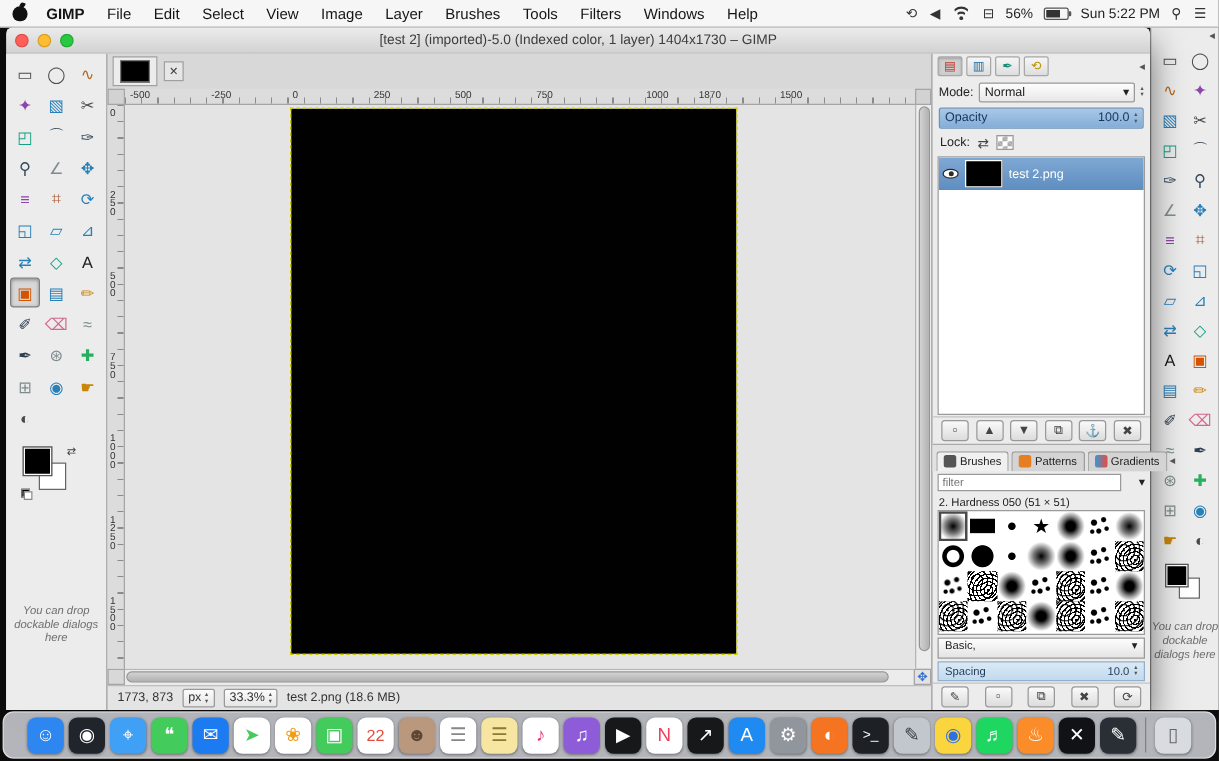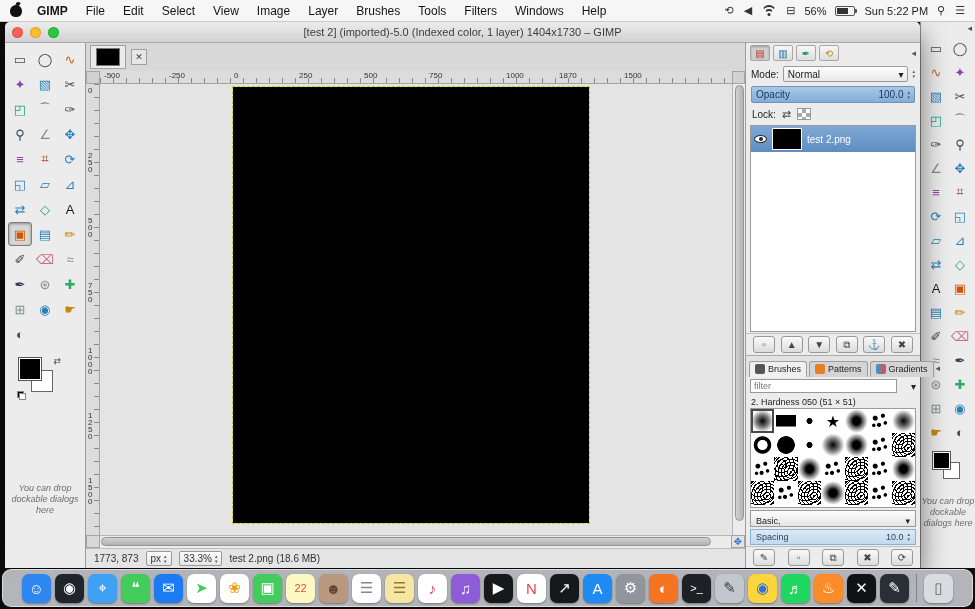--- a/index.html
+++ b/index.html
@@ -148,21 +148,21 @@
   .k-spray{background:
     radial-gradient(circle at 30% 38%,#000 9%,transparent 13%),
     radial-gradient(circle at 62% 28%,#000 7%,transparent 11%),
     radial-gradient(circle at 46% 66%,#000 8%,transparent 12%),
     radial-gradient(circle at 72% 58%,#000 6%,transparent 10%),
     radial-gradient(circle at 24% 68%,#000 5%,transparent 9%);}
   .k-texture{background:
     repeating-radial-gradient(circle at 32% 30%,#000 0 1px,transparent 1px 4px),
     repeating-radial-gradient(circle at 70% 62%,#000 0 1px,transparent 1px 3px);}
   .group-row{height:17px;flex:none;margin:2px 4px 1px;background:linear-gradient(#fdfdfd,#e4e4e4);
-    border:1px solid #999;display:flex;align-items:flex-end;justify-content:space-between;
+    border:1px solid #999;display:flex;align-items:flex-start;justify-content:space-between;
     padding:0 5px;font-size:9px;}
   .spacing-row{height:16px;flex:none;margin:1px 4px;border:1px solid #8fb0cf;
     background:linear-gradient(#dbe9f5,#c2daee);display:flex;align-items:center;gap:4px;
     padding:0 5px;font-size:9px;color:#1d3c5a;}
   .spacing-row .sp-val{margin-left:auto;}
 
   
   .ministrip{position:absolute;right:0;top:22px;width:55px;height:546px;background:#ececec;
     border-left:1px solid #8d8d8d;z-index:5;display:flex;flex-direction:column;}
   .strip-head{height:14px;display:flex;justify-content:flex-end;padding:1px 3px;font-size:9px;color:#555;}
@@ -352,21 +352,21 @@
       </div>
       <div class="ruler-row">
         <div class="ruler-corner"></div>
         <div class="h-ruler">
             <span class="hlab" style="left: 4px;">-500</span>
             <span class="hlab" style="left: 69px;">-250</span>
             <span class="hlab" style="left: 134px;">0</span>
             <span class="hlab" style="left: 199px;">250</span>
             <span class="hlab" style="left: 264px;">500</span>
             <span class="hlab" style="left: 329px;">750</span>
-            <span class="hlab" style="left: 406px;">1000</span>
+            <span class="hlab" style="left: 417px;">1000</span>
             <span class="hlab" style="left: 459px;">1870</span>
             <span class="hlab" style="left: 524px;">1500</span>
             <span class="hlab" style="left: 589px; margin-top: 44px;">1750</span>
           </div>
         <div class="ruler-endcap"></div>
       </div>
       <div class="main-row">
         <div class="v-ruler">
             <span class="vlab" style="top: 3px;">0</span>
             <span class="vlab" style="top: 68px;">2<br>5<br>0</span>
@@ -647,21 +647,21 @@
 
 <div class="dock">
     <div class="dkicon" style="background: rgb(46, 134, 240); color: rgb(255, 255, 255);">☺</div>
     <div class="dkicon" style="background: rgb(32, 36, 43); color: rgb(255, 255, 255);">◉</div>
     <div class="dkicon" style="background: rgb(63, 160, 245); color: rgb(255, 255, 255);">⌖</div>
     <div class="dkicon" style="background: rgb(67, 204, 92); color: rgb(255, 255, 255);">❝</div>
     <div class="dkicon" style="background: rgb(28, 123, 240); color: rgb(255, 255, 255);">✉</div>
     <div class="dkicon" style="background: rgb(255, 255, 255); color: rgb(67, 204, 92);">➤</div>
     <div class="dkicon" style="background: rgb(255, 255, 255); color: rgb(243, 156, 18);">❀</div>
     <div class="dkicon" style="background: rgb(67, 204, 92); color: rgb(255, 255, 255);">▣</div>
-    <div class="dkicon" style="background: #fef9c3; color: rgb(231, 76, 60); font-size: 11px;">22</div>
+    <div class="dkicon" style="background: #ffffff; color: rgb(231, 76, 60); font-size: 13px;">22</div>
     <div class="dkicon" style="background: rgb(185, 152, 126); color: rgb(93, 70, 52);">☻</div>
     <div class="dkicon" style="background: rgb(255, 255, 255); color: rgb(136, 136, 136);">☰</div>
     <div class="dkicon" style="background: rgb(247, 230, 162); color: rgb(141, 122, 51);">☰</div>
     <div class="dkicon" style="background: rgb(255, 255, 255); color: rgb(232, 53, 109);">♪</div>
     <div class="dkicon" style="background: rgb(142, 92, 217); color: rgb(255, 255, 255);">♫</div>
     <div class="dkicon" style="background: rgb(23, 24, 26); color: rgb(255, 255, 255);">▶</div>
     <div class="dkicon" style="background: rgb(255, 255, 255); color: rgb(239, 62, 87);">N</div>
     <div class="dkicon" style="background: rgb(23, 24, 26); color: rgb(255, 255, 255);">↗</div>
     <div class="dkicon" style="background: rgb(31, 139, 242); color: rgb(255, 255, 255);">A</div>
     <div class="dkicon" style="background: rgb(144, 150, 156); color: rgb(255, 255, 255);">⚙</div>

